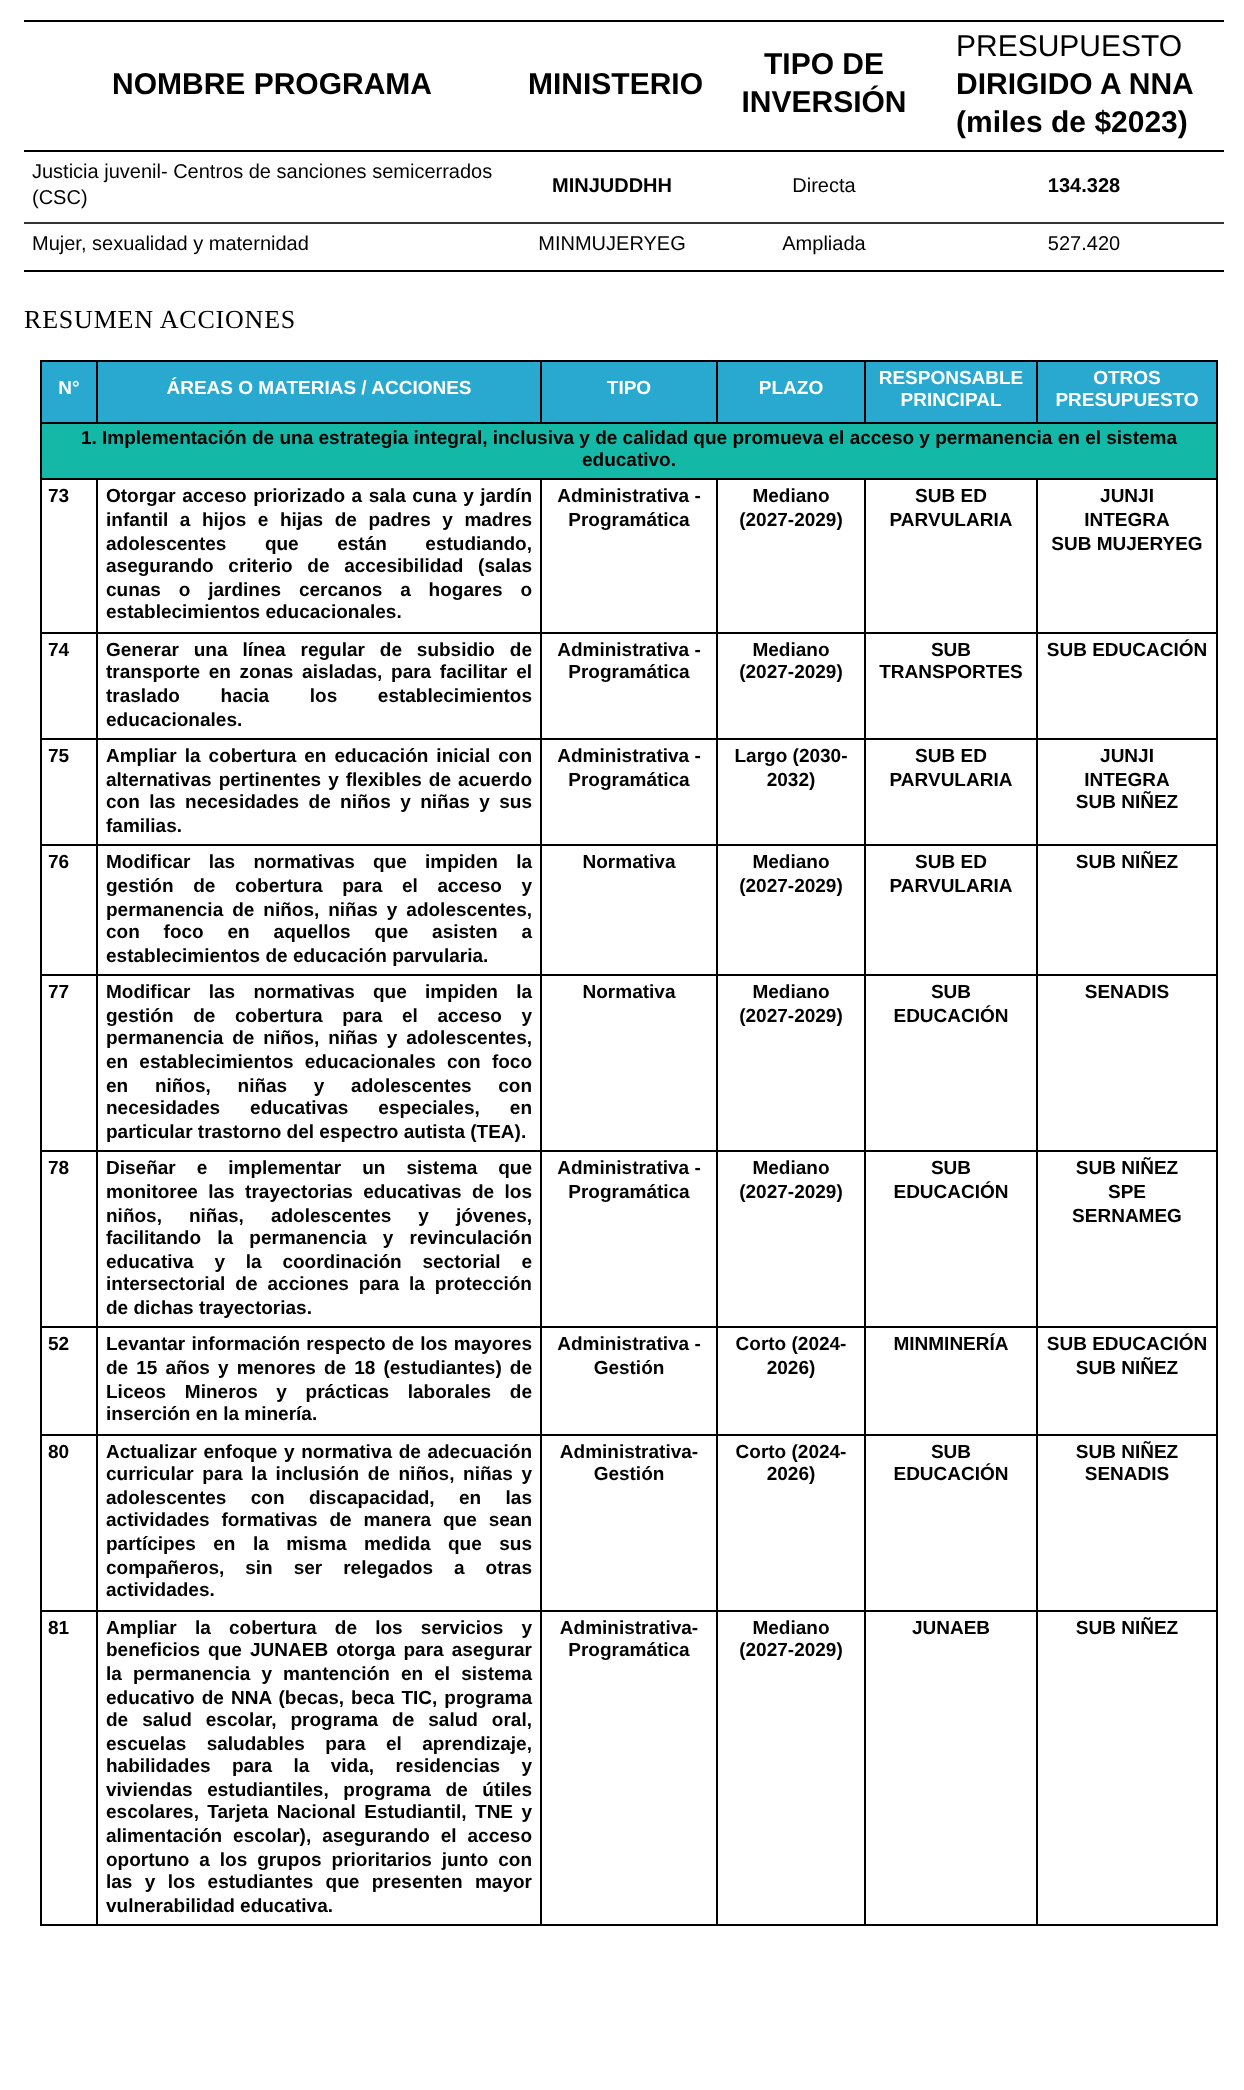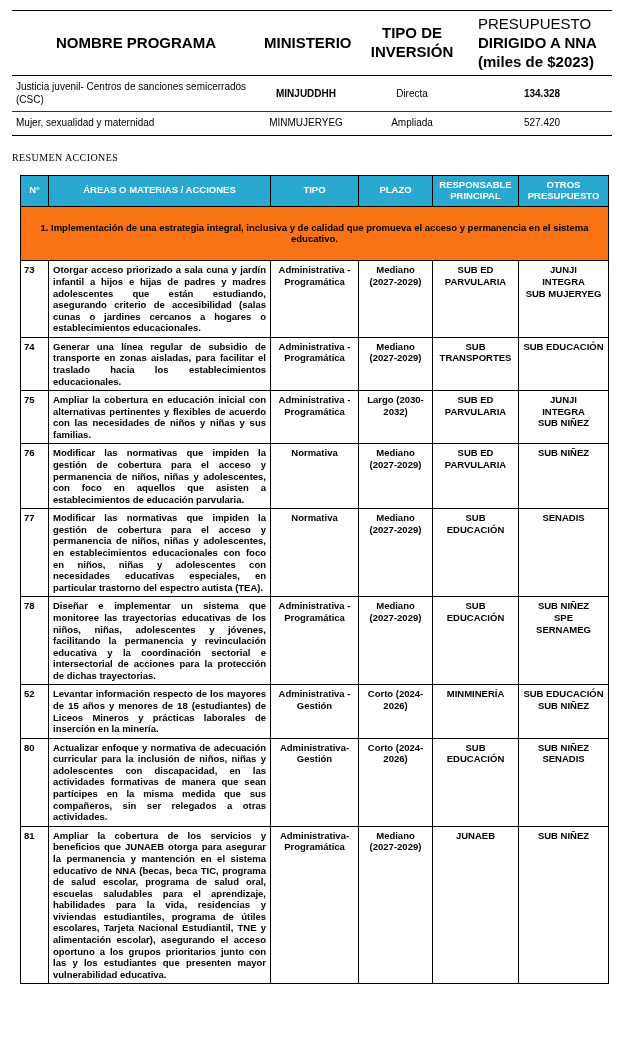--- a/index.html
+++ b/index.html
@@ -18,27 +18,27 @@
   .budget-table td { padding:5px 4px; vertical-align:middle; line-height:1.25; }
   .budget-table tr.data-row td { border-bottom:1px solid #333; }
   .budget-table tr.data-row:last-of-type td { border-bottom:1px solid #000; }
   .budget-table td.c-prog { text-align:left; }
   .budget-table td.c-min, .budget-table td.c-inv, .budget-table td.c-pres { text-align:center; }
   .budget-table td.b { font-weight:bold; }
   .budget-table tr.total-row td { border-bottom:none; padding:3px 4px; }
   .budget-table td.c-total-label, .budget-table td.c-total-val { text-align:center; font-weight:bold; }
 
   
-  .resumen-title { font-family:"Liberation Serif", serif; font-weight:normal; font-size:10px; letter-spacing:0.4px; margin:16px 0 12px 0; }
+  .resumen-title { font-family:"Liberation Serif", serif; font-weight:normal; font-size:13px; letter-spacing:0.4px; margin:16px 0 12px 0; }
 
   
   .actions-table { width:588px; margin-left:8px; font-size:9.5px; }
   .actions-table th { background:#29a9d0; color:#fff; font-weight:bold; font-size:9.5px; text-align:center; vertical-align:middle; padding:4px 2px; border:1px solid #000; line-height:1.15; }
   .actions-table td { border:1px solid #000; padding:3px 4px; vertical-align:top; line-height:1.22;font-weight:bold; }
-  .actions-table tr.group-row td { background:#f97316; font-weight:bold; text-align:center; padding:15px 10px; line-height:1.25; }
+  .actions-table tr.group-row td { background:#14b8a6; font-weight:bold; text-align:center; padding:2px 10px; line-height:1.25; }
   .actions-table td.c-num { text-align:left; padding:3px 3px; }
   .actions-table td.c-accion { text-align:justify; }
   .actions-table td.c-tipo, .actions-table td.c-plazo, .actions-table td.c-resp { text-align:center; }
   .actions-table td.c-otros { text-align:center; white-space:pre-line; }
 </style>
 </head>
 <body>
 
 <div class="page">
 

